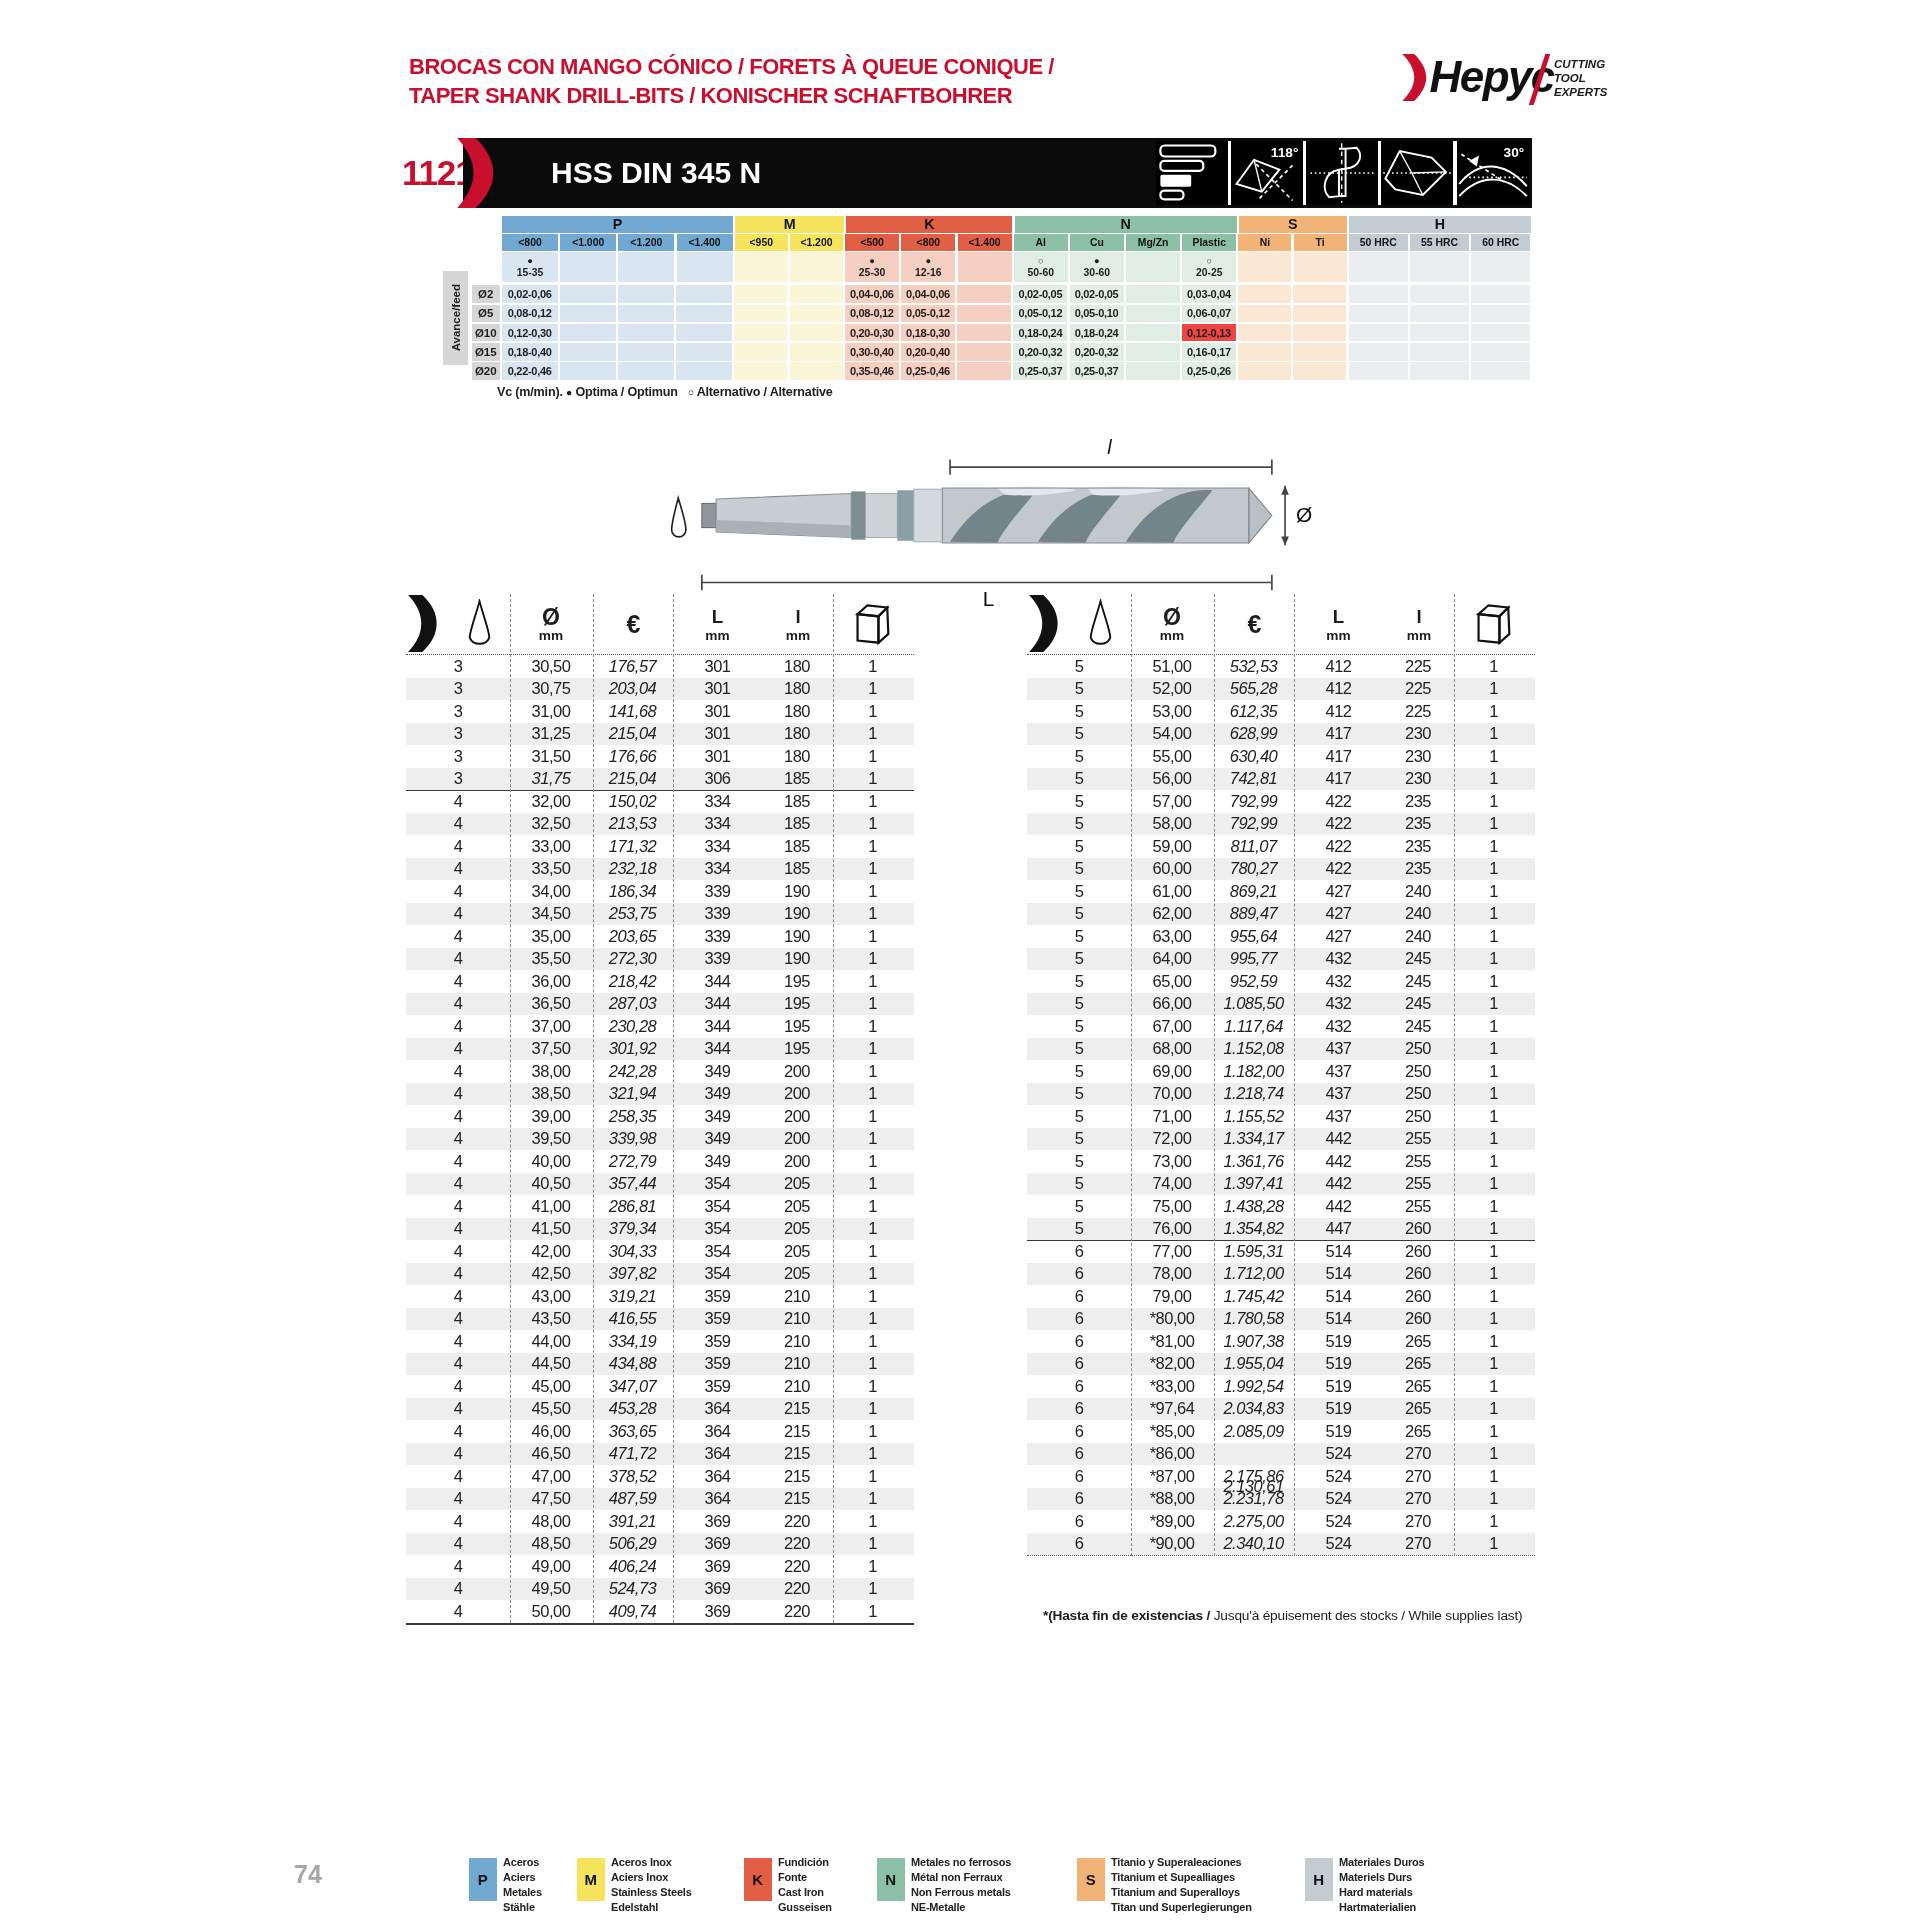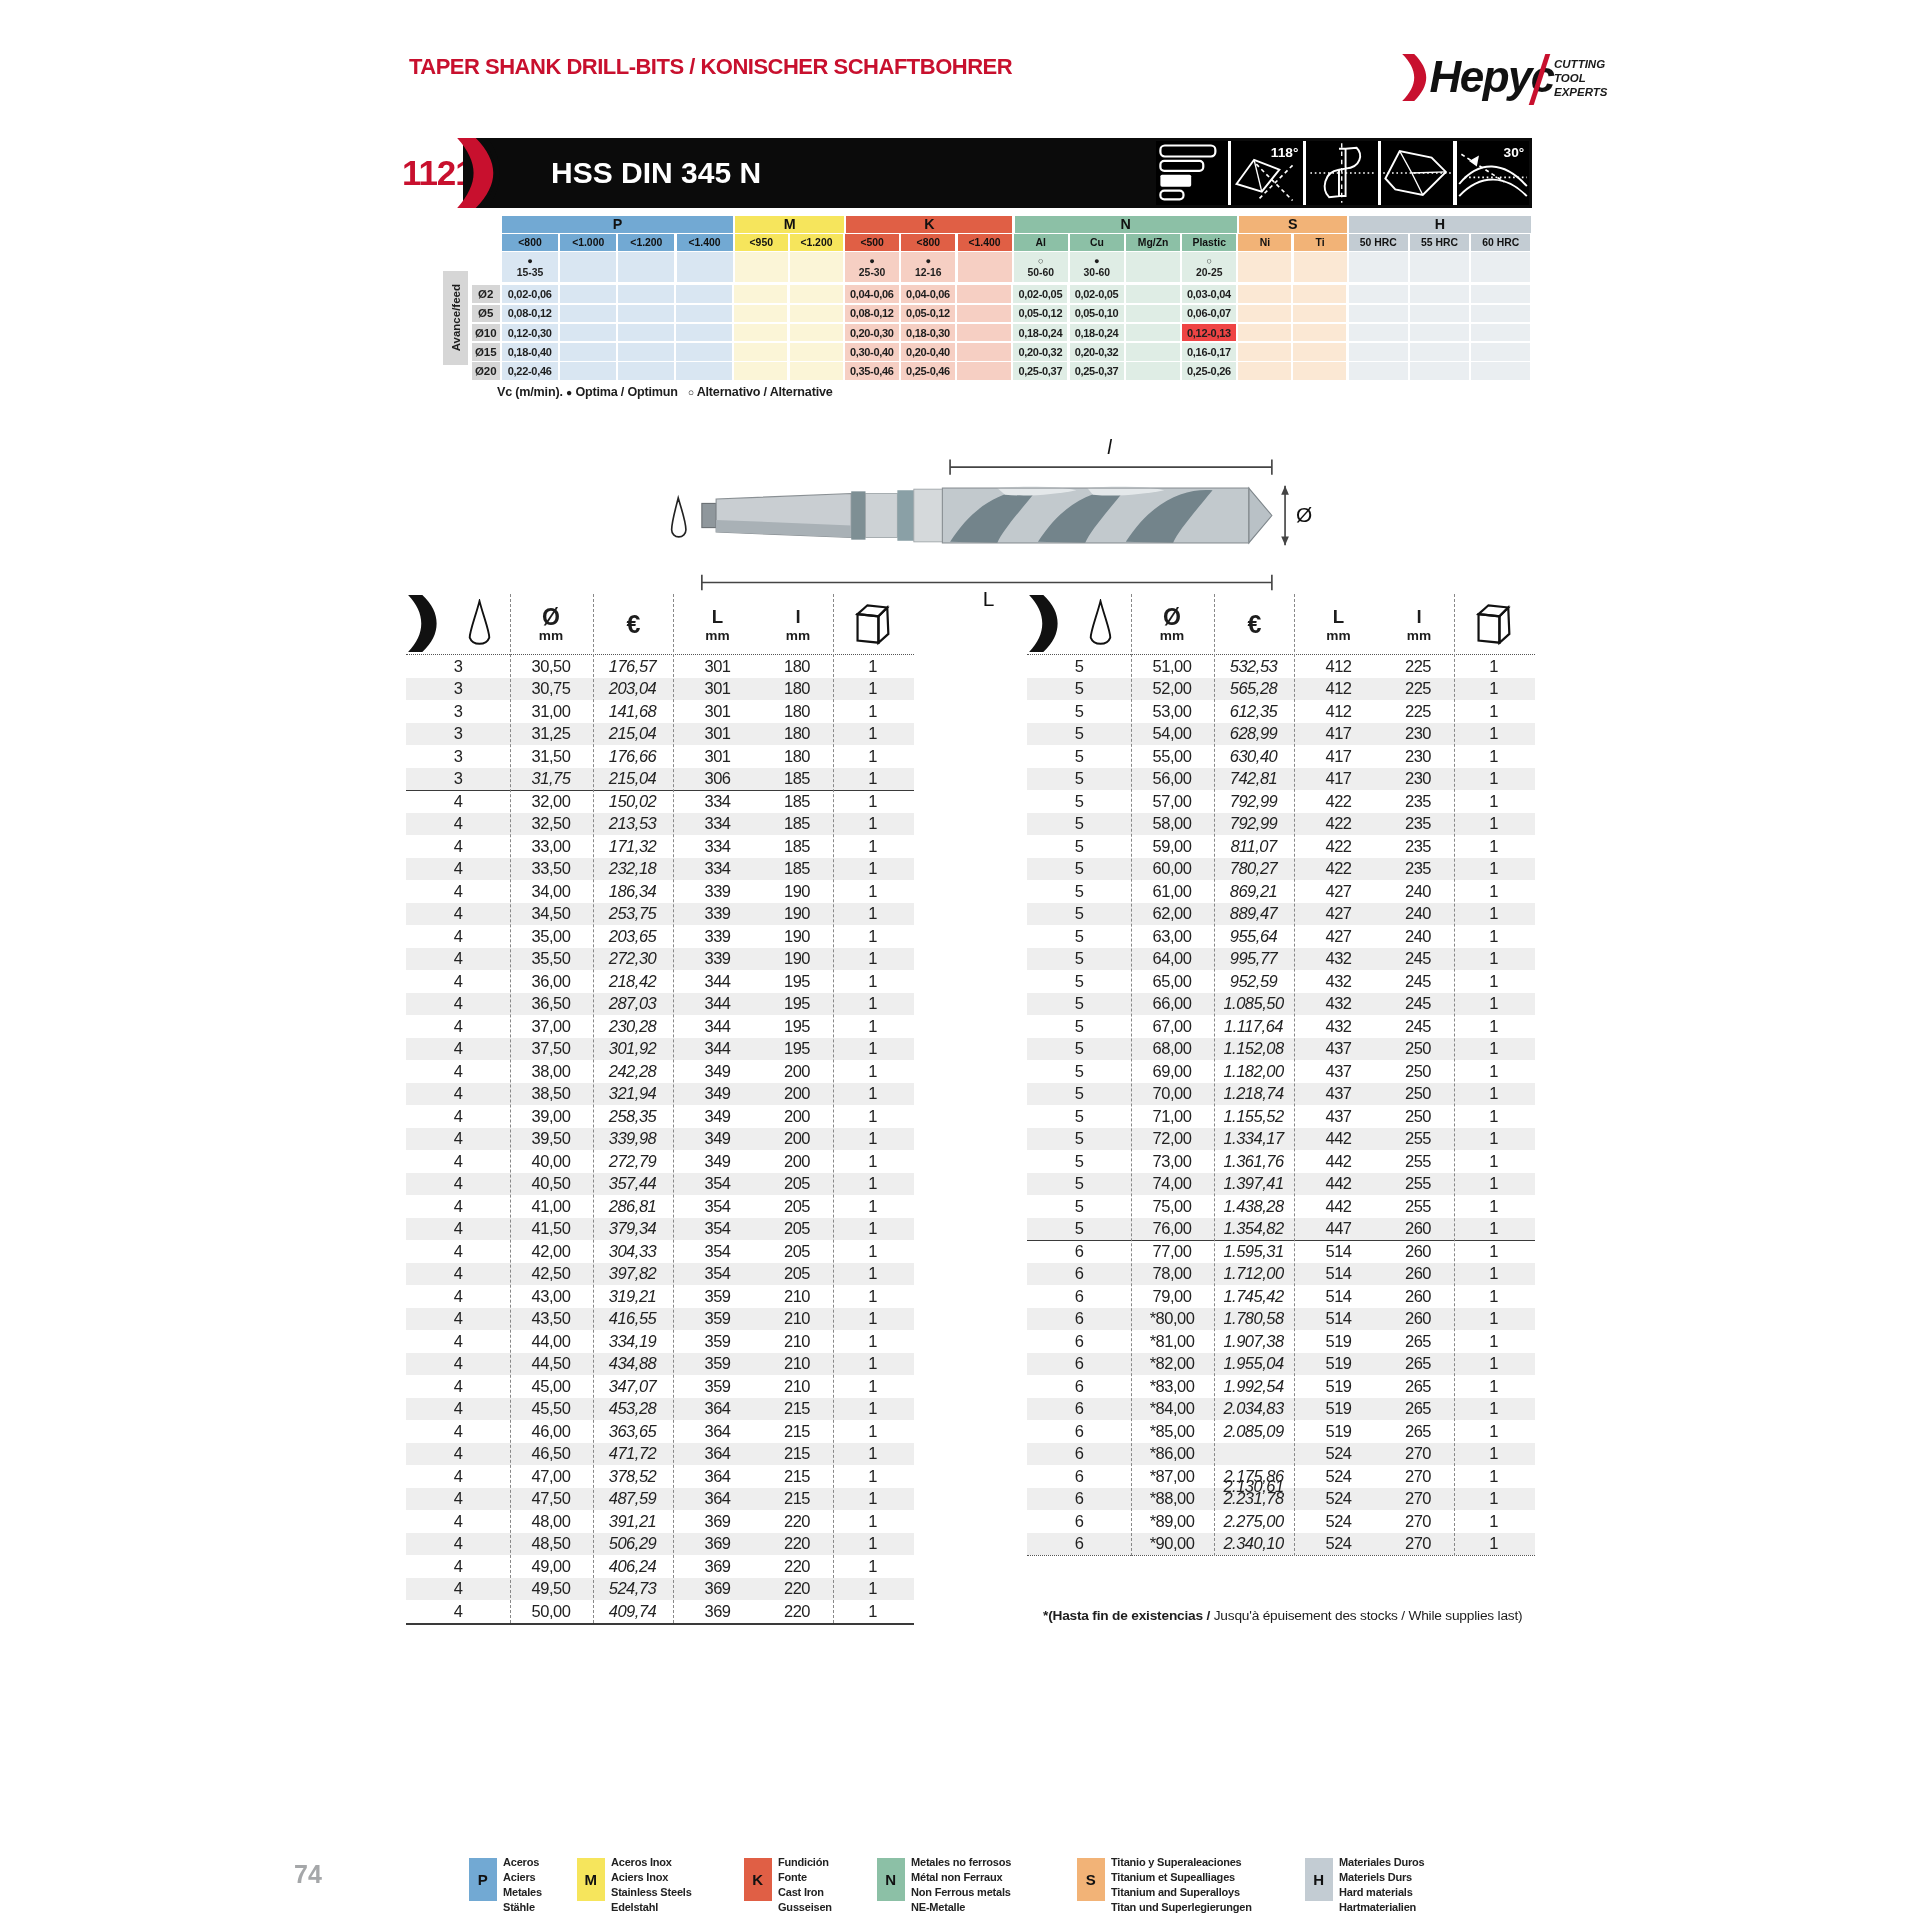--- a/index.html
+++ b/index.html
@@ -79,20 +79,21 @@
     justify-content:center; font-size:15px; font-weight:800; color:#111; }
   .legend-text { position:absolute; left:34px; top:-3.3px; font-size:11px; line-height:15px;
     font-weight:600; color:#222; letter-spacing:-0.2px; white-space:nowrap; }
 </style>
 </head>
 <body>
 
 <div id="canvas">
 
   <div id="page-title" class="abs">
+    <div>BROCAS CON MANGO CÓNICO / FORETS À QUEUE CONIQUE /</div>
     <div>TAPER SHANK DRILL-BITS / KONISCHER SCHAFTBOHRER</div>
   </div>
 
   <div id="logo" class="abs">
     <svg width="28.6" height="47" viewBox="0 0 52 86" style="position:absolute;left:0;top:3.3px;">
       <path d="M2,0 L24,0 C38,14 46,28 46,43 C46,58 38,72 24,86 L2,86 C16,72 24,58 24,43 C24,28 16,14 2,0 Z" fill="#C8102E"></path>
     </svg>
     <span class="brand">Hepyc</span>
     <span class="slash"></span>
     <div class="tagline">
@@ -1054,21 +1055,21 @@
         <div class="cat-row">
           <div class="cat-cell" style="width: 104px;">6</div>
           <div class="cat-cell" style="width: 82px;">*83,00</div>
           <div class="cat-cell cat-price" style="width: 81px;">1.992,54</div>
           <div class="cat-cell" style="width: 89px;">519</div>
           <div class="cat-cell" style="width: 70px;">265</div>
           <div class="cat-cell" style="width: 81px;">1</div>
         </div>
         <div class="cat-row" style="background: rgb(238, 238, 238);">
           <div class="cat-cell" style="width: 104px;">6</div>
-          <div class="cat-cell" style="width: 82px;">*84,00</div>
+          <div class="cat-cell" style="width: 82px;">*97,64</div>
           <div class="cat-cell cat-price" style="width: 81px;">2.034,83</div>
           <div class="cat-cell" style="width: 89px;">519</div>
           <div class="cat-cell" style="width: 70px;">265</div>
           <div class="cat-cell" style="width: 81px;">1</div>
         </div>
         <div class="cat-row">
           <div class="cat-cell" style="width: 104px;">6</div>
           <div class="cat-cell" style="width: 82px;">*85,00</div>
           <div class="cat-cell cat-price" style="width: 81px;">2.085,09</div>
           <div class="cat-cell" style="width: 89px;">519</div>

